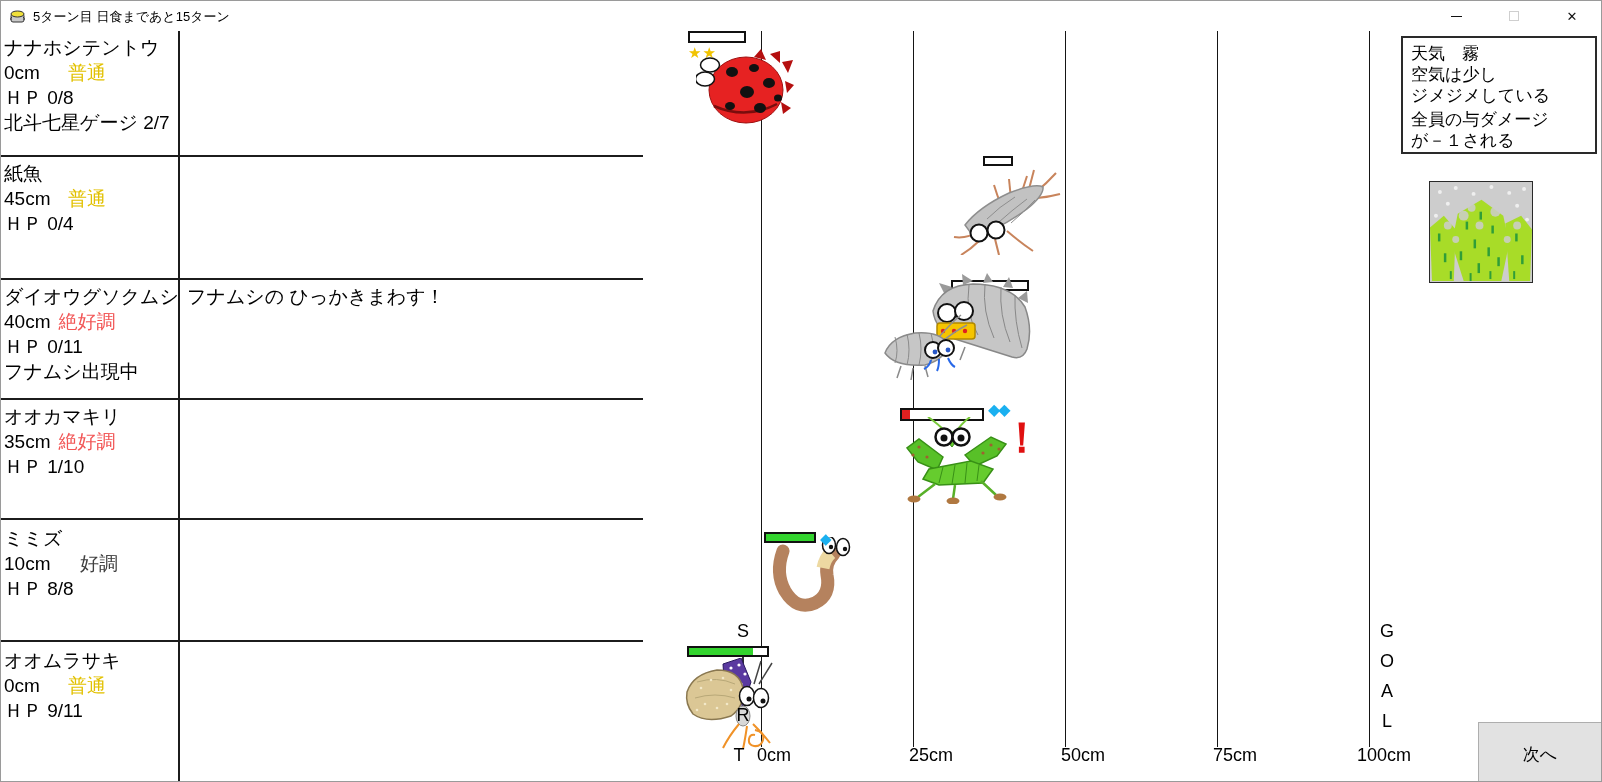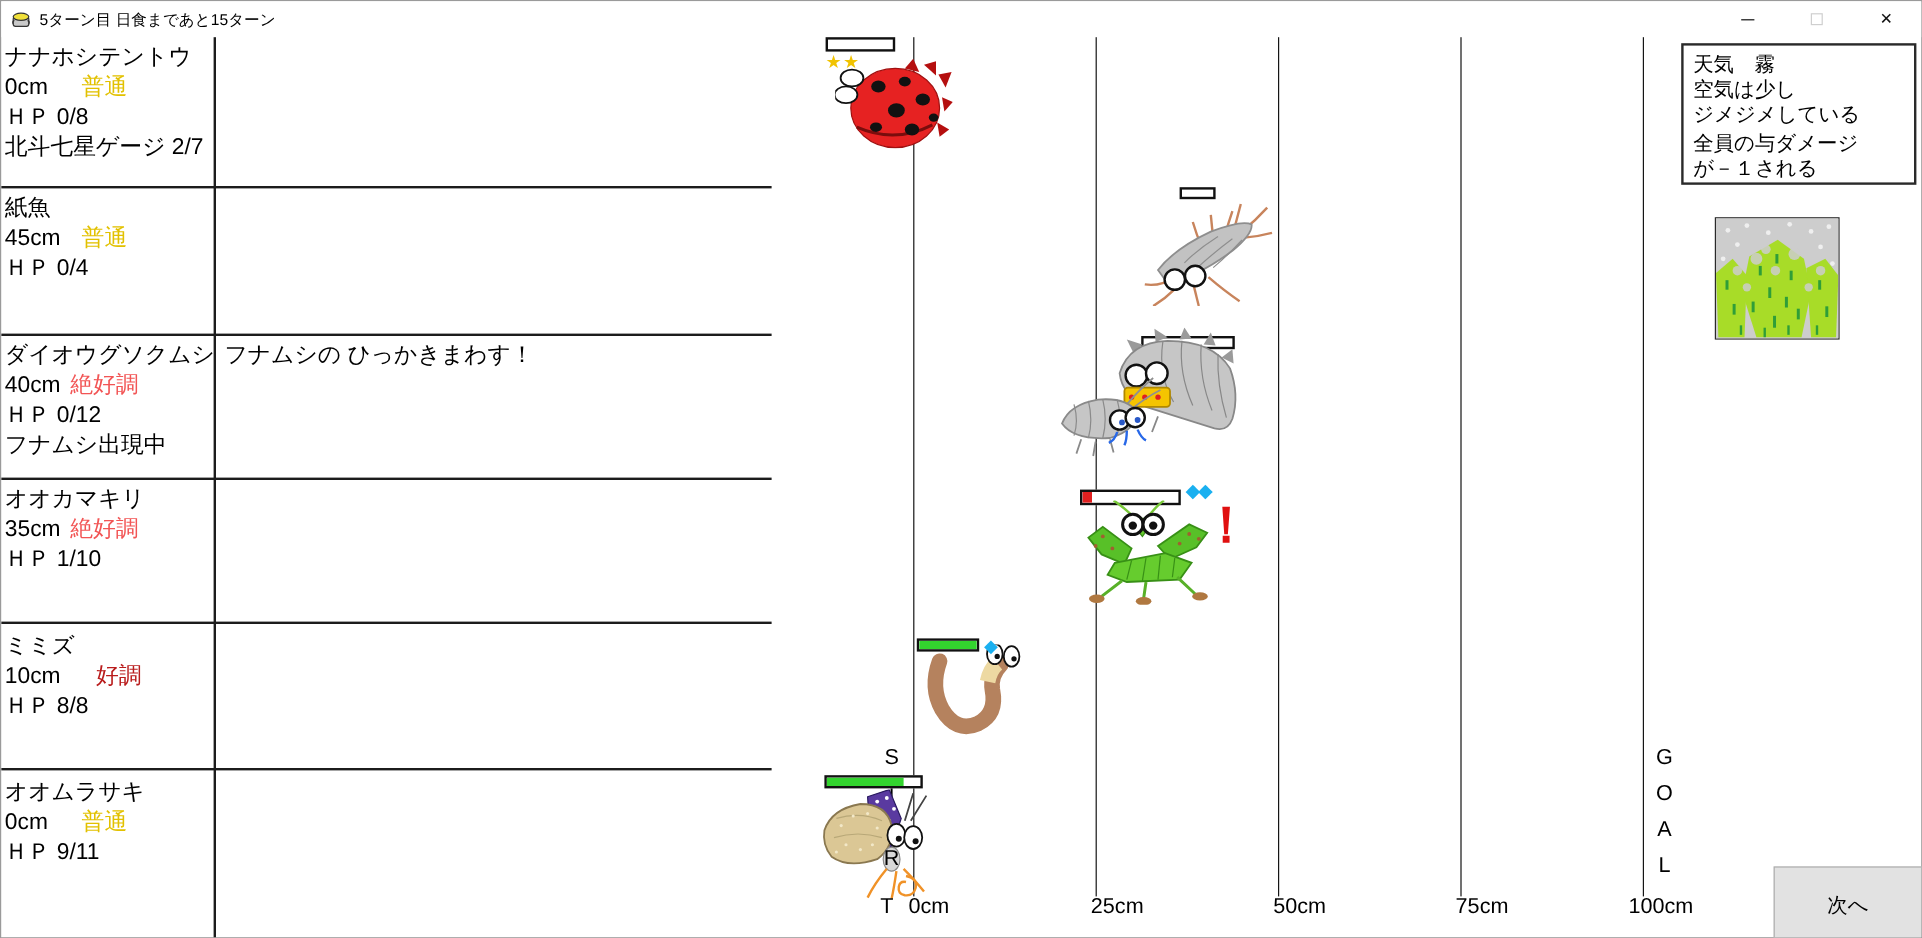--- a/index.html
+++ b/index.html
@@ -96,21 +96,21 @@
       <div></div>
       <div></div>
       <div></div>
     </div>
   </div>
 
   <div class="row" style="top:279px;height:120px">
     <div class="statcol">
       <div>ダイオウグソクムシ</div>
       <div>40cm</div>
-      <div>ＨＰ 0/12</div>
+      <div>ＨＰ 0/11</div>
       <div>フナムシ出現中</div>
     </div>
     <div class="cond" style="color: rgb(242, 85, 85);">絶好調</div>
     <div class="log">
       <div>フナムシの ひっかきまわす！</div>
     </div>
   </div>
 
   <div class="row" style="top:399px;height:118px">
     <div class="statcol">
@@ -122,21 +122,21 @@
     <div class="cond" style="color: rgb(242, 85, 85);">絶好調</div>
   </div>
 
   <div class="row" style="top:521px;height:118px">
     <div class="statcol">
       <div>ミミズ</div>
       <div>10cm</div>
       <div>ＨＰ 8/8</div>
       <div></div>
     </div>
-    <div class="cond" style="color: #b91c1c; padding-left: 24px;">好調</div>
+    <div class="cond" style="color: #404040; padding-left: 24px;">好調</div>
     <div class="log">
       <div></div>
       <div></div>
       <div></div>
     </div>
   </div>
 
   <div class="row" style="top:643px;height:139px">
     <div class="statcol">
       <div>オオムラサキ</div>

